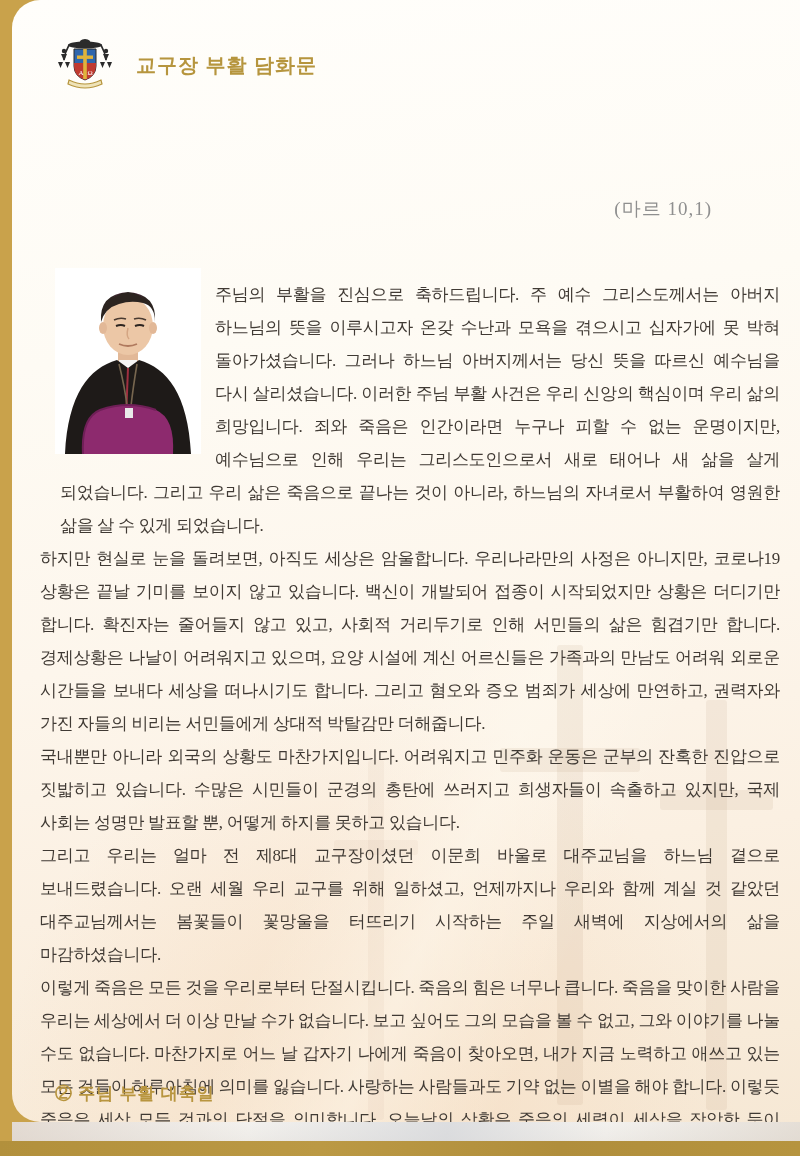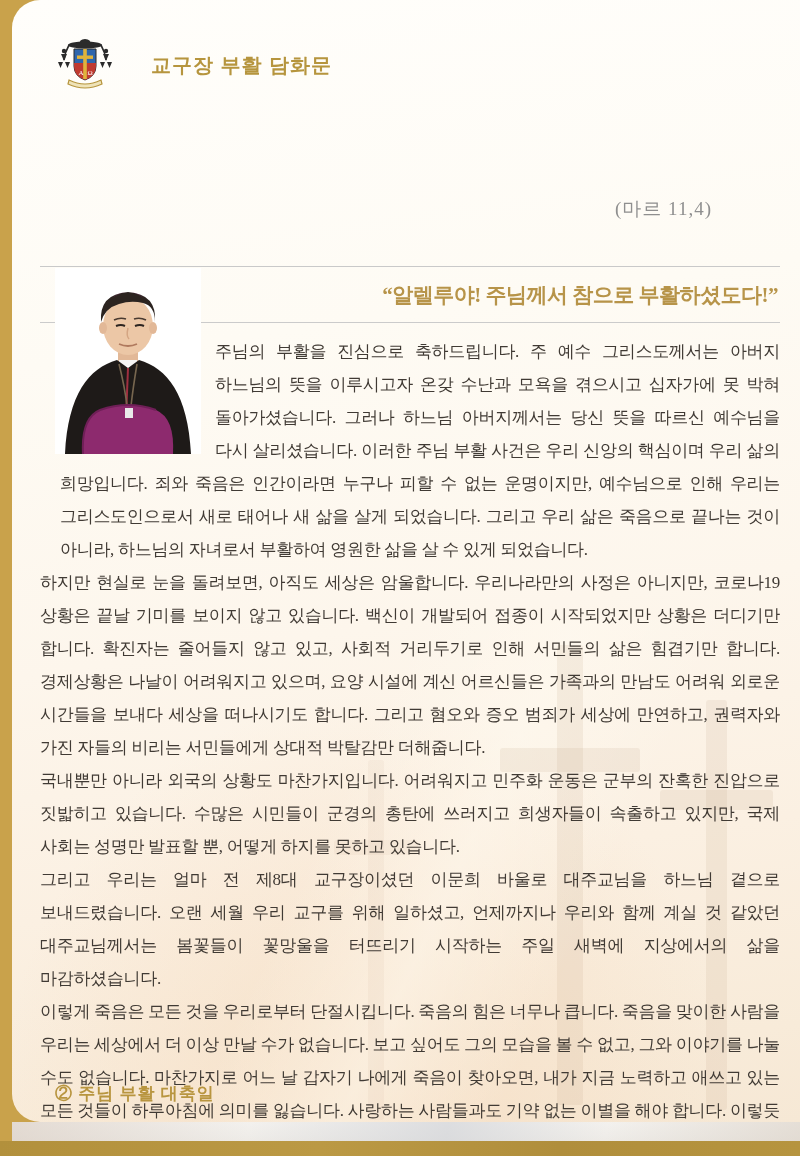--- a/index.html
+++ b/index.html
@@ -44,21 +44,21 @@
   }
   .bottom-band {
     position:absolute; left:0; top:1141px; width:800px; height:15px;
     background:linear-gradient(90deg,#b2903c 0%,#bb9944 40%,#b08e3c 70%,#b6943f 100%);
   }
 
   
   .header { position:absolute; left:43px; top:36px; display:flex; align-items:center; }
   .crest { width:60px; height:58px; flex:0 0 auto; }
   .header-label {
-    margin-left:36px; font-family:"Liberation Sans", sans-serif;
+    margin-left:21px; font-family:"Liberation Sans", sans-serif;
     font-size:20px; font-weight:bold; color:#b6953e; letter-spacing:1px;
   }
 
   
   .title {
     position:absolute; left:0; top:130px; width:788px; text-align:center;
     font-size:36px; font-weight:bold; color:#a8893d; letter-spacing:-1px;
   }
   .scripture-ref {
     position:absolute; left:0; top:196px; width:700px; text-align:right;
@@ -134,21 +134,21 @@
         <rect x="22" y="19.5" width="16" height="3.4" fill="#e0b33c"></rect>
 
         <text x="23.5" y="39" font-size="7" fill="#ffffff" font-family="'Liberation Serif',serif">Α</text>
         <text x="32.5" y="39" font-size="7" fill="#ffffff" font-family="'Liberation Serif',serif">Ω</text>
 
         <path d="M14,44 Q30,52 46,44 L47,48 Q30,56 13,48 Z" fill="#efe3b8" stroke="#b6953e" stroke-width="1.2"></path>
       </svg>
       <div class="header-label">교구장 부활 담화문</div>
     </div>
 
-    <div class="scripture-ref">(마르 11,4)</div>
+    <div class="scripture-ref">(마르 10,1)</div>
 
     <div class="main">
 
       <div class="portrait">
         <svg viewBox="0 0 146 186">
           <rect x="0" y="0" width="146" height="186" fill="#ffffff"></rect>
 
           <rect x="63" y="78" width="20" height="18" fill="#e2b897"></rect>
 
           <ellipse cx="73" cy="58" rx="25" ry="29" fill="#ecc7a6"></ellipse>
@@ -175,21 +175,20 @@
 
           <path d="M64,96 Q70,120 72,138 M82,96 Q78,120 76,138" stroke="#77664f" stroke-width="1.6" fill="none"></path>
 
           <path d="M28,186 Q26,150 45,142 Q73,132 101,142 Q120,150 118,186 Z" fill="#8d2a6e"></path>
           <path d="M28,186 Q26,150 45,142 Q73,132 101,142" stroke="#6f1f57" stroke-width="2" fill="none"></path>
 
           <rect x="70" y="140" width="8" height="10" fill="#e9e9e9"></rect>
         </svg>
       </div>
 
-      <div class="quote-block">“알렐루야! 주님께서 참으로 부활하셨도다!”</div>
 
       <div class="para first">주님의 부활을 진심으로 축하드립니다. 주 예수 그리스도께서는 아버지 하느님의 뜻을 이루시고자 온갖 수난과 모욕을 겪으시고 십자가에 못 박혀 돌아가셨습니다. 그러나 하느님 아버지께서는 당신 뜻을 따르신 예수님을 다시 살리셨습니다. 이러한 주님 부활 사건은 우리 신앙의 핵심이며 우리 삶의 희망입니다. 죄와 죽음은 인간이라면 누구나 피할 수 없는 운명이지만, 예수님으로 인해 우리는 그리스도인으로서 새로 태어나 새 삶을 살게 되었습니다. 그리고 우리 삶은 죽음으로 끝나는 것이 아니라, 하느님의 자녀로서 부활하여 영원한 삶을 살 수 있게 되었습니다.</div>
       <div class="para">하지만 현실로 눈을 돌려보면, 아직도 세상은 암울합니다. 우리나라만의 사정은 아니지만, 코로나19 상황은 끝날 기미를 보이지 않고 있습니다. 백신이 개발되어 접종이 시작되었지만 상황은 더디기만 합니다. 확진자는 줄어들지 않고 있고, 사회적 거리두기로 인해 서민들의 삶은 힘겹기만 합니다. 경제상황은 나날이 어려워지고 있으며, 요양 시설에 계신 어르신들은 가족과의 만남도 어려워 외로운 시간들을 보내다 세상을 떠나시기도 합니다. 그리고 혐오와 증오 범죄가 세상에 만연하고, 권력자와 가진 자들의 비리는 서민들에게 상대적 박탈감만 더해줍니다.</div>
       <div class="para">국내뿐만 아니라 외국의 상황도 마찬가지입니다. 어려워지고 민주화 운동은 군부의 잔혹한 진압으로 짓밟히고 있습니다. 수많은 시민들이 군경의 총탄에 쓰러지고 희생자들이 속출하고 있지만, 국제 사회는 성명만 발표할 뿐, 어떻게 하지를 못하고 있습니다.</div>
       <div class="para">그리고 우리는 얼마 전 제8대 교구장이셨던 이문희 바울로 대주교님을 하느님 곁으로 보내드렸습니다. 오랜 세월 우리 교구를 위해 일하셨고, 언제까지나 우리와 함께 계실 것 같았던 대주교님께서는 봄꽃들이 꽃망울을 터뜨리기 시작하는 주일 새벽에 지상에서의 삶을 마감하셨습니다.</div>
       <div class="para">이렇게 죽음은 모든 것을 우리로부터 단절시킵니다. 죽음의 힘은 너무나 큽니다. 죽음을 맞이한 사람을 우리는 세상에서 더 이상 만날 수가 없습니다. 보고 싶어도 그의 모습을 볼 수 없고, 그와 이야기를 나눌 수도 없습니다. 마찬가지로 어느 날 갑자기 나에게 죽음이 찾아오면, 내가 지금 노력하고 애쓰고 있는 모든 것들이 하루아침에 의미를 잃습니다. 사랑하는 사람들과도 기약 없는 이별을 해야 합니다. 이렇듯 죽음은 세상 모든 것과의 단절을 의미합니다. 오늘날의 상황은 죽음의 세력이 세상을 장악한 듯이 보입니다.</div>
     </div>
 
     <div class="footer">② 주님 부활 대축일</div>
   </div>

